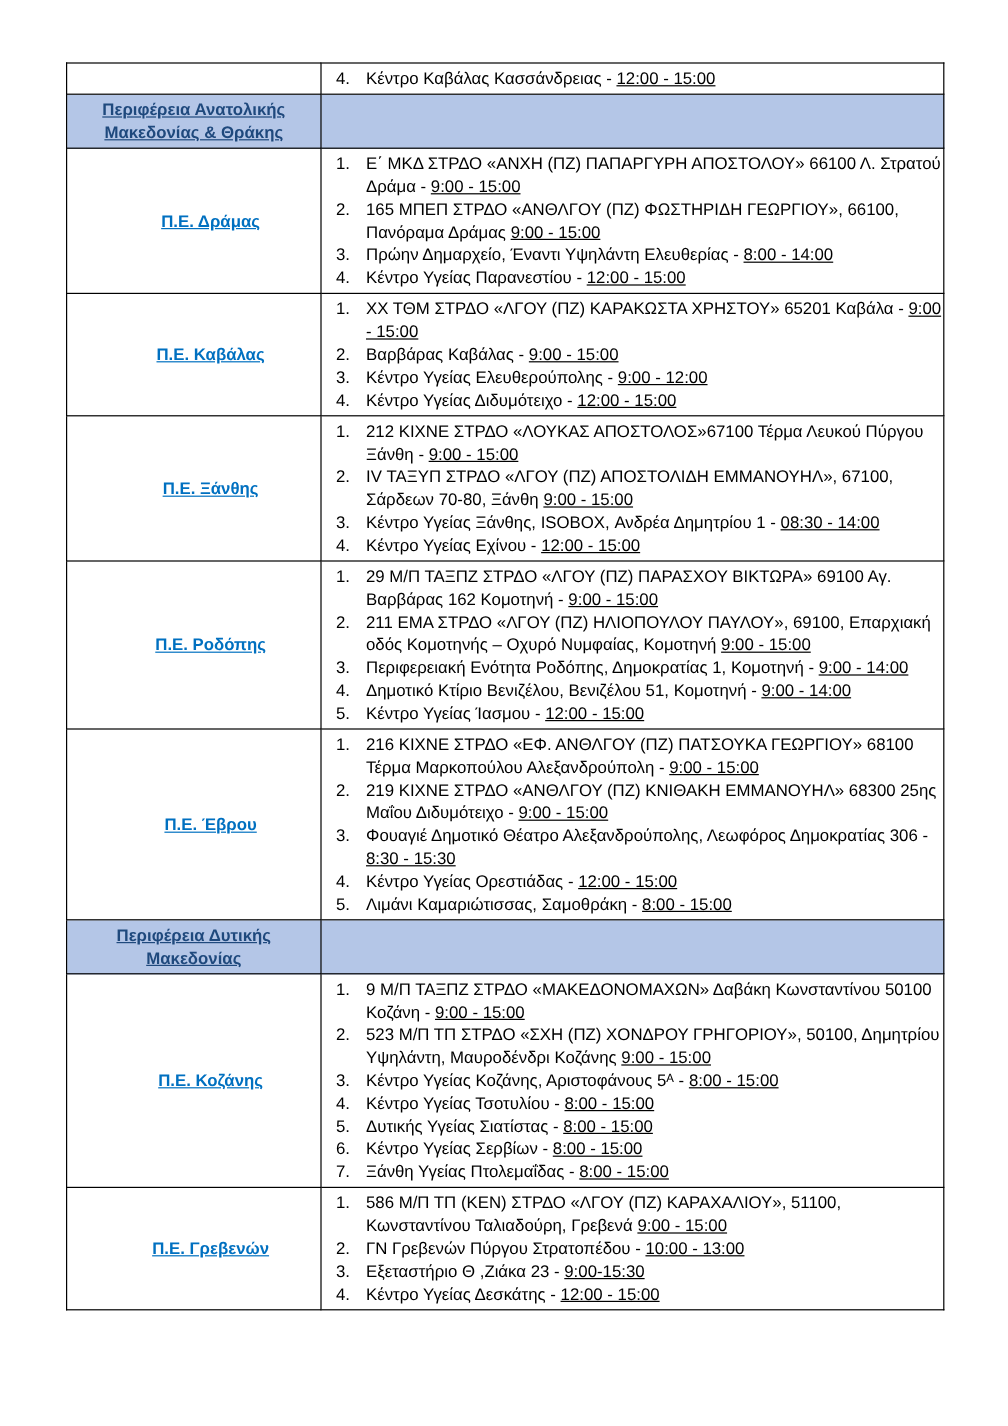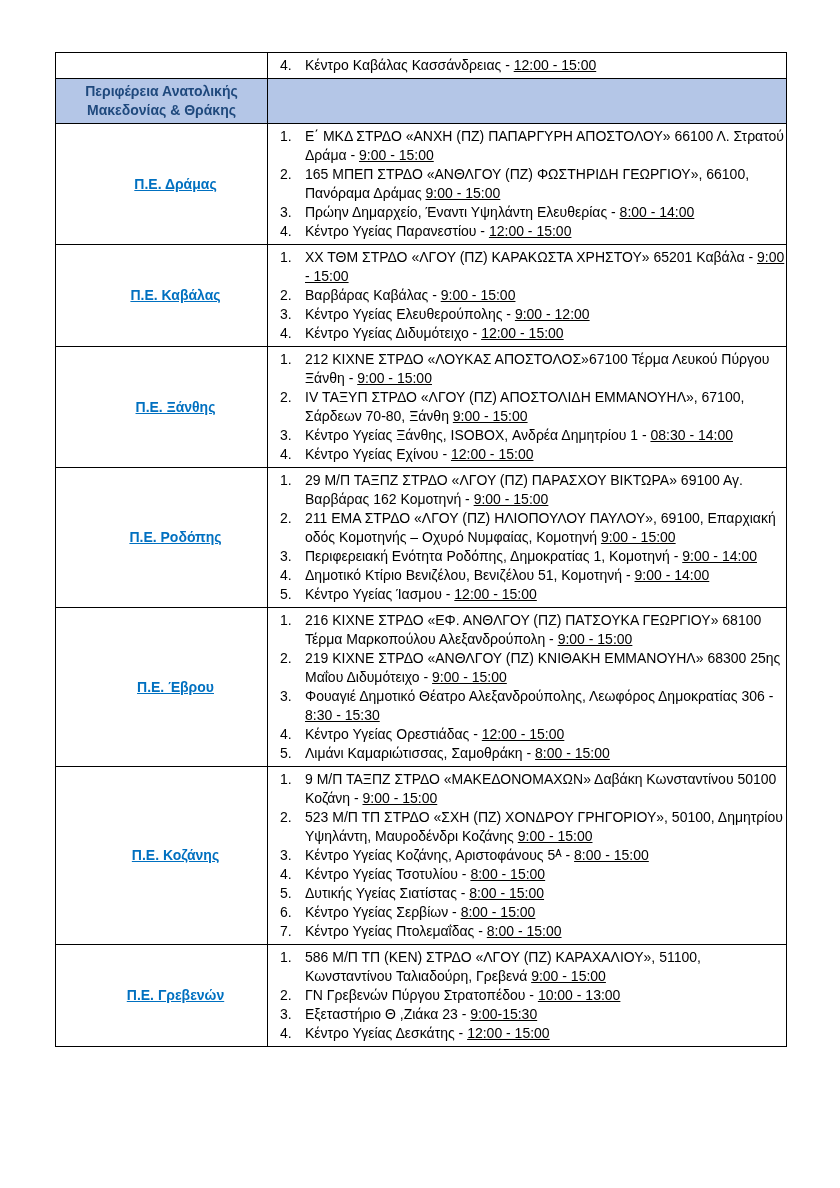--- a/index.html
+++ b/index.html
@@ -26,20 +26,21 @@
   }
   td.region-cell { text-align: center; padding-left: 4px; padding-right: 4px; }
   td.items-cell  { padding-right: 8px; }
   tr.region_header td { background: #b4c6e7; }
   .header-label {
     display: inline-block;
     color: #1f497d;
     font-weight: bold;
     font-size: 14px;
     line-height: 19px;
+    text-decoration: underline;
     max-width: 190px;
   }
   .region-link {
     color: #0070c0;
     font-weight: bold;
     font-size: 14px;
     line-height: 19px;
     text-decoration: underline;
     cursor: pointer;
     margin-left: 28px;
@@ -115,30 +116,34 @@
         <tr class="unit">
           <td class="region-cell"><span class="region-link">Π.Ε. Έβρου</span></td>
           <td class="items-cell">
             <div class="item"><span class="num">1.</span><span class="txt">216 ΚΙΧΝΕ ΣΤΡΔΟ «ΕΦ. ΑΝΘΛΓΟΥ (ΠΖ) ΠΑΤΣΟΥΚΑ ΓΕΩΡΓΙΟΥ» 68100 Τέρμα Μαρκοπούλου Αλεξανδρούπολη -</span> <span class="time">9:00 - 15:00</span></div>
             <div class="item"><span class="num">2.</span><span class="txt">219 ΚΙΧΝΕ ΣΤΡΔΟ «ΑΝΘΛΓΟΥ (ΠΖ) ΚΝΙΘΑΚΗ ΕΜΜΑΝΟΥΗΛ» 68300 25ης Μαΐου Διδυμότειχο -</span> <span class="time">9:00 - 15:00</span></div>
             <div class="item"><span class="num">3.</span><span class="txt">Φουαγιέ Δημοτικό Θέατρο Αλεξανδρούπολης, Λεωφόρος Δημοκρατίας 306 -</span> <span class="time">8:30 - 15:30</span></div>
             <div class="item"><span class="num">4.</span><span class="txt">Κέντρο Υγείας Ορεστιάδας -</span> <span class="time">12:00 - 15:00</span></div>
             <div class="item"><span class="num">5.</span><span class="txt">Λιμάνι Καμαριώτισσας, Σαμοθράκη -</span> <span class="time">8:00 - 15:00</span></div>
           </td>
         </tr>
+        <tr class="region_header">
+          <td class="region-cell"><span class="header-label">Περιφέρεια Δυτικής Μακεδονίας</span></td>
+          <td class="items-cell"></td>
+        </tr>
         <tr class="unit">
           <td class="region-cell"><span class="region-link">Π.Ε. Κοζάνης</span></td>
           <td class="items-cell">
             <div class="item"><span class="num">1.</span><span class="txt">9 Μ/Π ΤΑΞΠΖ ΣΤΡΔΟ «ΜΑΚΕΔΟΝΟΜΑΧΩΝ» Δαβάκη Κωνσταντίνου 50100 Κοζάνη -</span> <span class="time">9:00 - 15:00</span></div>
             <div class="item"><span class="num">2.</span><span class="txt">523 Μ/Π ΤΠ ΣΤΡΔΟ «ΣΧΗ (ΠΖ) ΧΟΝΔΡΟΥ ΓΡΗΓΟΡΙΟΥ», 50100, Δημητρίου Υψηλάντη, Μαυροδένδρι Κοζάνης</span> <span class="time">9:00 - 15:00</span></div>
             <div class="item"><span class="num">3.</span><span class="txt">Κέντρο Υγείας Κοζάνης, Αριστοφάνους 5ᴬ -</span> <span class="time">8:00 - 15:00</span></div>
             <div class="item"><span class="num">4.</span><span class="txt">Κέντρο Υγείας Τσοτυλίου -</span> <span class="time">8:00 - 15:00</span></div>
             <div class="item"><span class="num">5.</span><span class="txt">Δυτικής Υγείας Σιατίστας -</span> <span class="time">8:00 - 15:00</span></div>
             <div class="item"><span class="num">6.</span><span class="txt">Κέντρο Υγείας Σερβίων -</span> <span class="time">8:00 - 15:00</span></div>
-            <div class="item"><span class="num">7.</span><span class="txt">Κέντρο Υγείας Πτολεμαΐδας -</span> <span class="time">8:00 - 15:00</span></div>
+            <div class="item"><span class="num">7.</span><span class="txt">Ξάνθη Υγείας Πτολεμαΐδας -</span> <span class="time">8:00 - 15:00</span></div>
           </td>
         </tr>
         <tr class="unit">
           <td class="region-cell"><span class="region-link">Π.Ε. Γρεβενών</span></td>
           <td class="items-cell">
             <div class="item"><span class="num">1.</span><span class="txt">586 Μ/Π ΤΠ (ΚΕΝ) ΣΤΡΔΟ «ΛΓΟΥ (ΠΖ) ΚΑΡΑΧΑΛΙΟΥ», 51100, Κωνσταντίνου Ταλιαδούρη, Γρεβενά</span> <span class="time">9:00 - 15:00</span></div>
             <div class="item"><span class="num">2.</span><span class="txt">ΓΝ Γρεβενών Πύργου Στρατοπέδου -</span> <span class="time">10:00 - 13:00</span></div>
             <div class="item"><span class="num">3.</span><span class="txt">Εξεταστήριο Θ ,Ζιάκα 23 -</span> <span class="time">9:00-15:30</span></div>
             <div class="item"><span class="num">4.</span><span class="txt">Κέντρο Υγείας Δεσκάτης -</span> <span class="time">12:00 - 15:00</span></div>
           </td>

